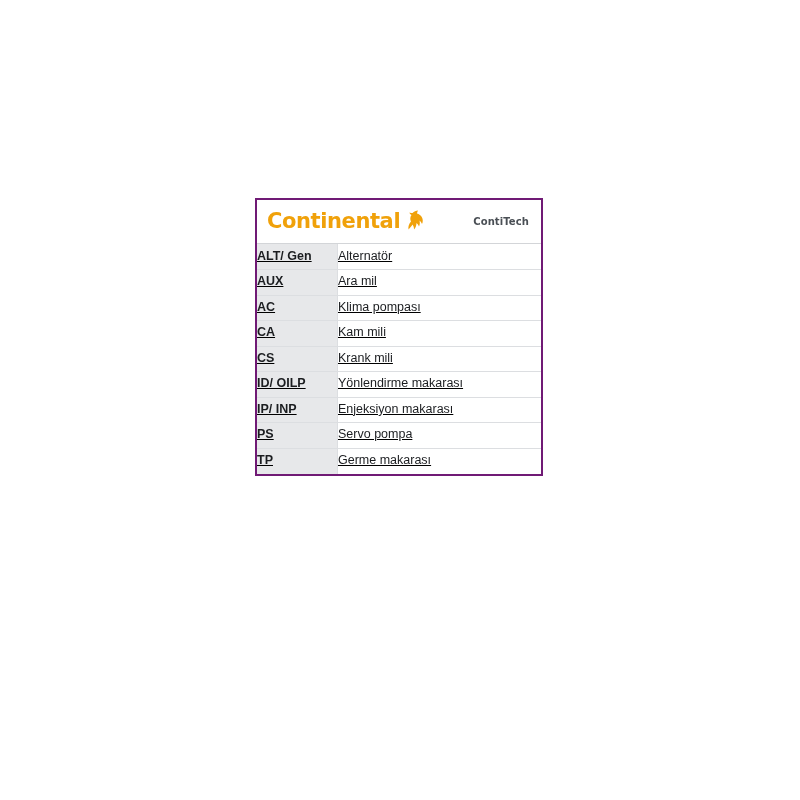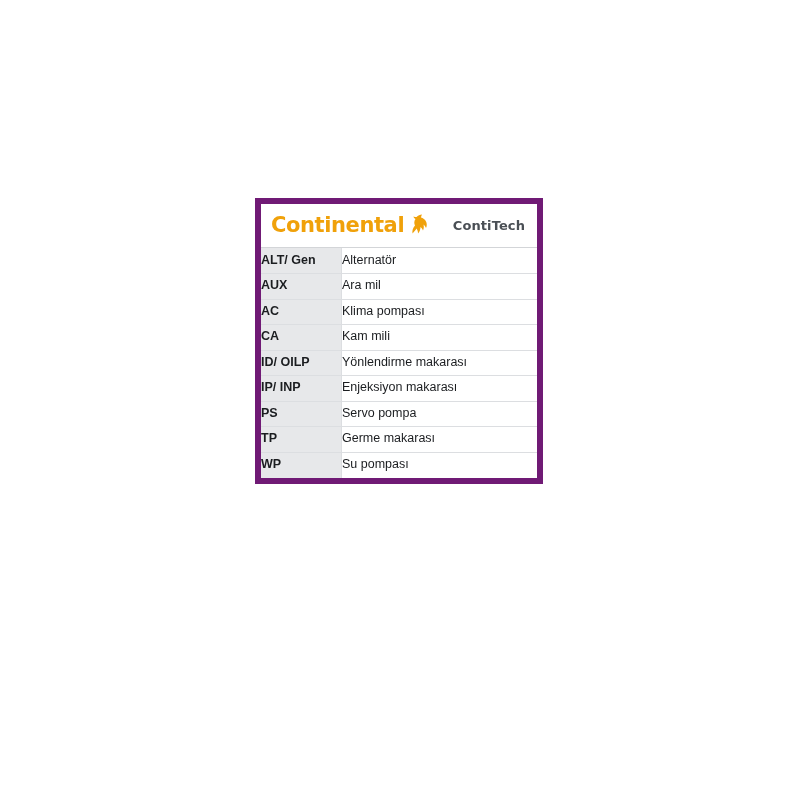--- a/index.html
+++ b/index.html
@@ -23,21 +23,21 @@
     height: 800px;
   }
 
   
   #legend-card {
     position: absolute;
     left: 255px;
     top: 198px;
     width: 288px;
     background: #000000;
-    border: 6px solid #701a75;
+    border: 2px solid #701a75;
     box-sizing: border-box;
   }
 
   
   #brand-header {
     display: flex;
     align-items: center;
     justify-content: space-between;
     height: 44px;
     padding: 0 12px 0 10px;
@@ -64,32 +64,33 @@
   .brand-horse {
     width: 20px;
     height: 22px;
     display: block;
     margin-left: 3px;
     margin-bottom: 3px;
   }
 
   .brand-sub {
     font-family: "DejaVu Sans", sans-serif;
-    font-size: 13px;
+    font-size: 10px;
     font-weight: bold;
     color: #4a4f55;
     letter-spacing: 0.1px;
     white-space: nowrap;
   }
 
   
   #legend-table {
     width: 100%;
     border-collapse: collapse;
     table-layout: fixed;
+    text-decoration: underline;
   }
 
   #legend-table tr {
     height: 25.5px;
   }
 
   #legend-table td {
     font-size: 12.5px;
     color: #1b1d20;
     border-bottom: 1px solid #dcdee1;
@@ -146,36 +147,36 @@
         </tr>
         <tr>
           <td class="abbr-cell">AC</td>
           <td class="desc-cell">Klima pompası</td>
         </tr>
         <tr>
           <td class="abbr-cell">CA</td>
           <td class="desc-cell">Kam mili</td>
         </tr>
         <tr>
+          <td class="abbr-cell">CS</td>
+          <td class="desc-cell">Krank mili</td>
+        </tr>
+        <tr>
           <td class="abbr-cell">ID/ OILP</td>
           <td class="desc-cell">Yönlendirme makarası</td>
         </tr>
         <tr>
           <td class="abbr-cell">IP/ INP</td>
           <td class="desc-cell">Enjeksiyon makarası</td>
         </tr>
         <tr>
           <td class="abbr-cell">PS</td>
           <td class="desc-cell">Servo pompa</td>
         </tr>
         <tr>
           <td class="abbr-cell">TP</td>
           <td class="desc-cell">Germe makarası</td>
         </tr>
-        <tr>
-          <td class="abbr-cell">WP</td>
-          <td class="desc-cell">Su pompası</td>
-        </tr>
       </tbody>
     </table>
 
   </div>
 </div>
 
 </body></html>

